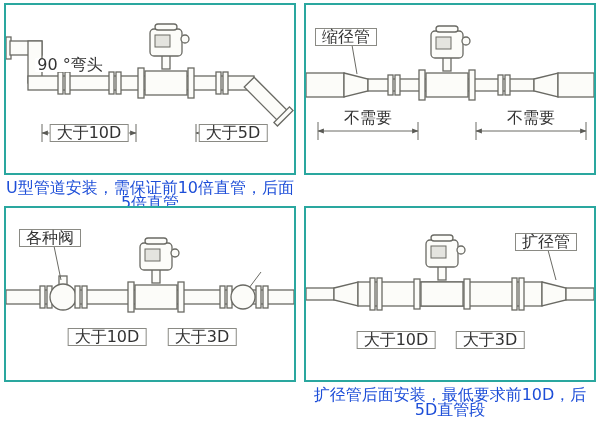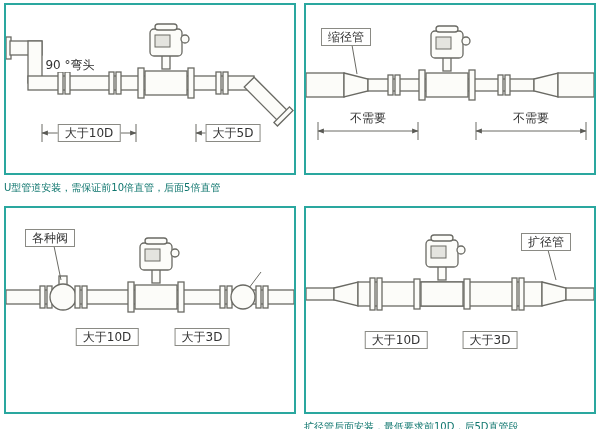--- a/index.html
+++ b/index.html
@@ -3,31 +3,31 @@
 <meta charset="utf-8">
 <style>
   * { margin:0; padding:0; box-sizing:border-box; }
   html,body { width:600px; height:429px; background:#ffffff; overflow:hidden;
               font-family:"DejaVu Sans", sans-serif; }
   .grid { display:grid; grid-template-columns:300px 300px; grid-template-rows:200px 229px; width:600px; height:429px; }
   .cell { padding:3px 4px 0 4px; }
   .cell.bottom { padding-top:6px; }
   .pbox { border:2px solid #2aa79f; position:relative; background:#fff; }
   .cell.top .pbox { height:172px; }
-  .cell.bottom .pbox { height:208px; }
+  .cell.bottom .pbox { height:176px; }
   svg.diag { display:block; }
-  .caption { margin-top:5px; text-align:left; font-size:10px; line-height:15px;
-             color:#0f766e; white-space:pre-line; }
+  .caption { margin-top:5px; text-align:center; font-size:16px; line-height:15px;
+             color:#1d4ed8; white-space:pre-line; }
   
   .pp  { fill:#fcfcf9; stroke:#6a6a64; stroke-width:1.3; }
   .scr { fill:#e4e4df; stroke:#6a6a64; stroke-width:1; }
   .dim line  { stroke:#6a6a64; stroke-width:1; }
   .lead { stroke:#6a6a64; stroke-width:1; fill:none; }
   
-  .dlabel { position:absolute; transform:translate(-50%,-50%); font-size:12px; line-height:14px;
+  .dlabel { position:absolute; transform:translate(-50%,-50%); font-size:16px; line-height:14px;
             color:#333; background:#fff; white-space:nowrap; padding:0 2px; }
   .boxed  { border:1px solid #8a8a84; padding:1px 6px; }
 </style>
 </head>
 <body>
 
 <svg width="0" height="0" style="position:absolute" aria-hidden="true">
   <defs>
     <marker id="arr" viewBox="0 0 10 10" refX="9" refY="5" markerWidth="6.5" markerHeight="6.5" orient="auto-start-reverse">
       <path d="M0,1 L10,5 L0,9 Z" fill="#5a5a55"></path>

